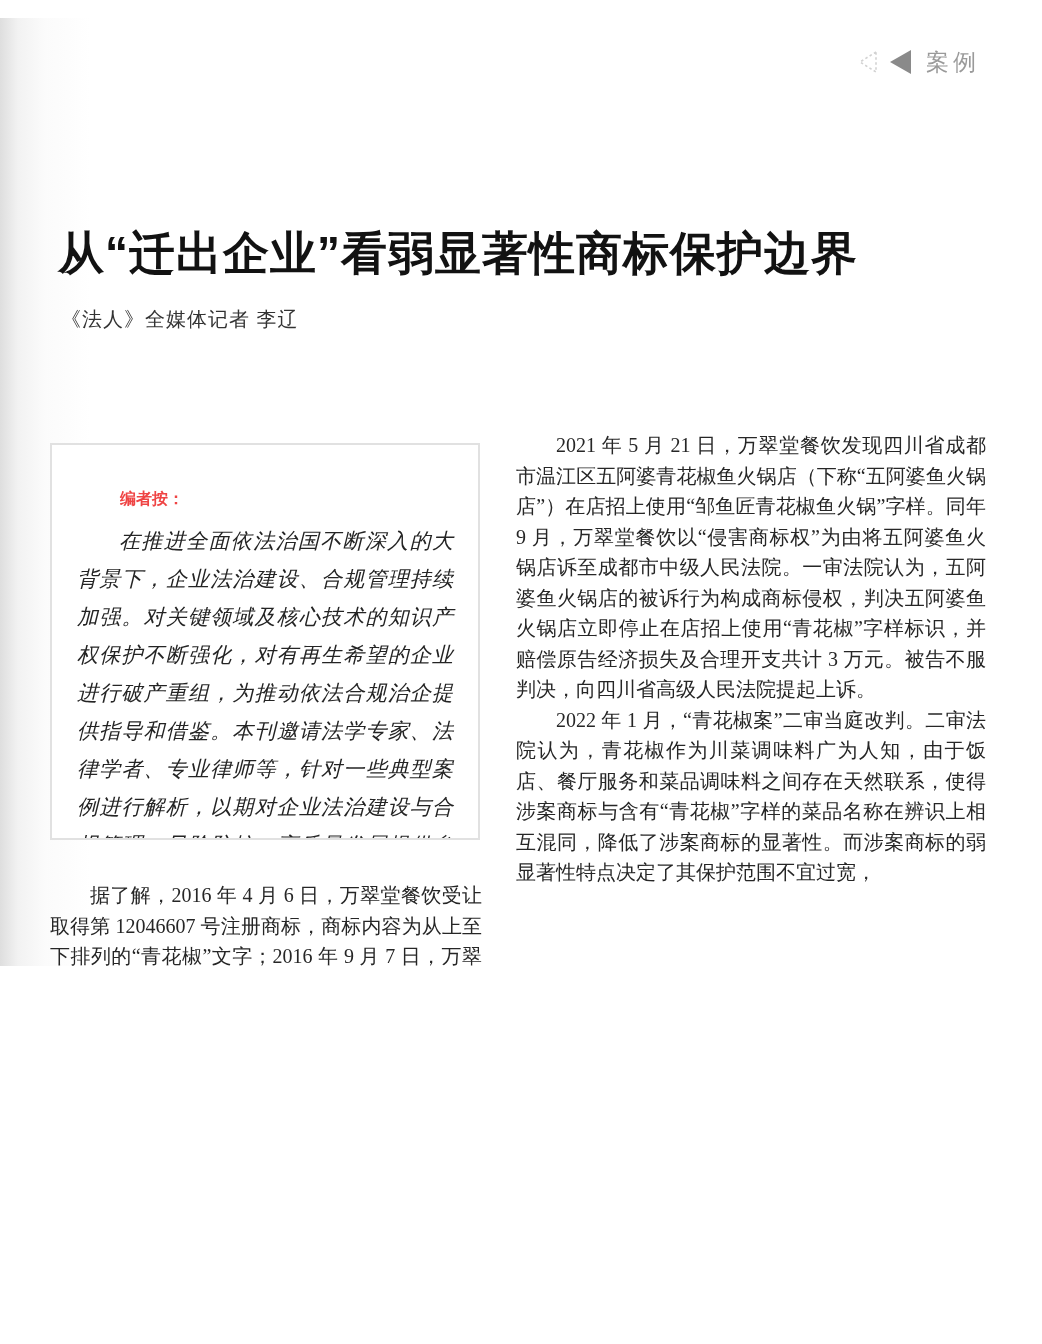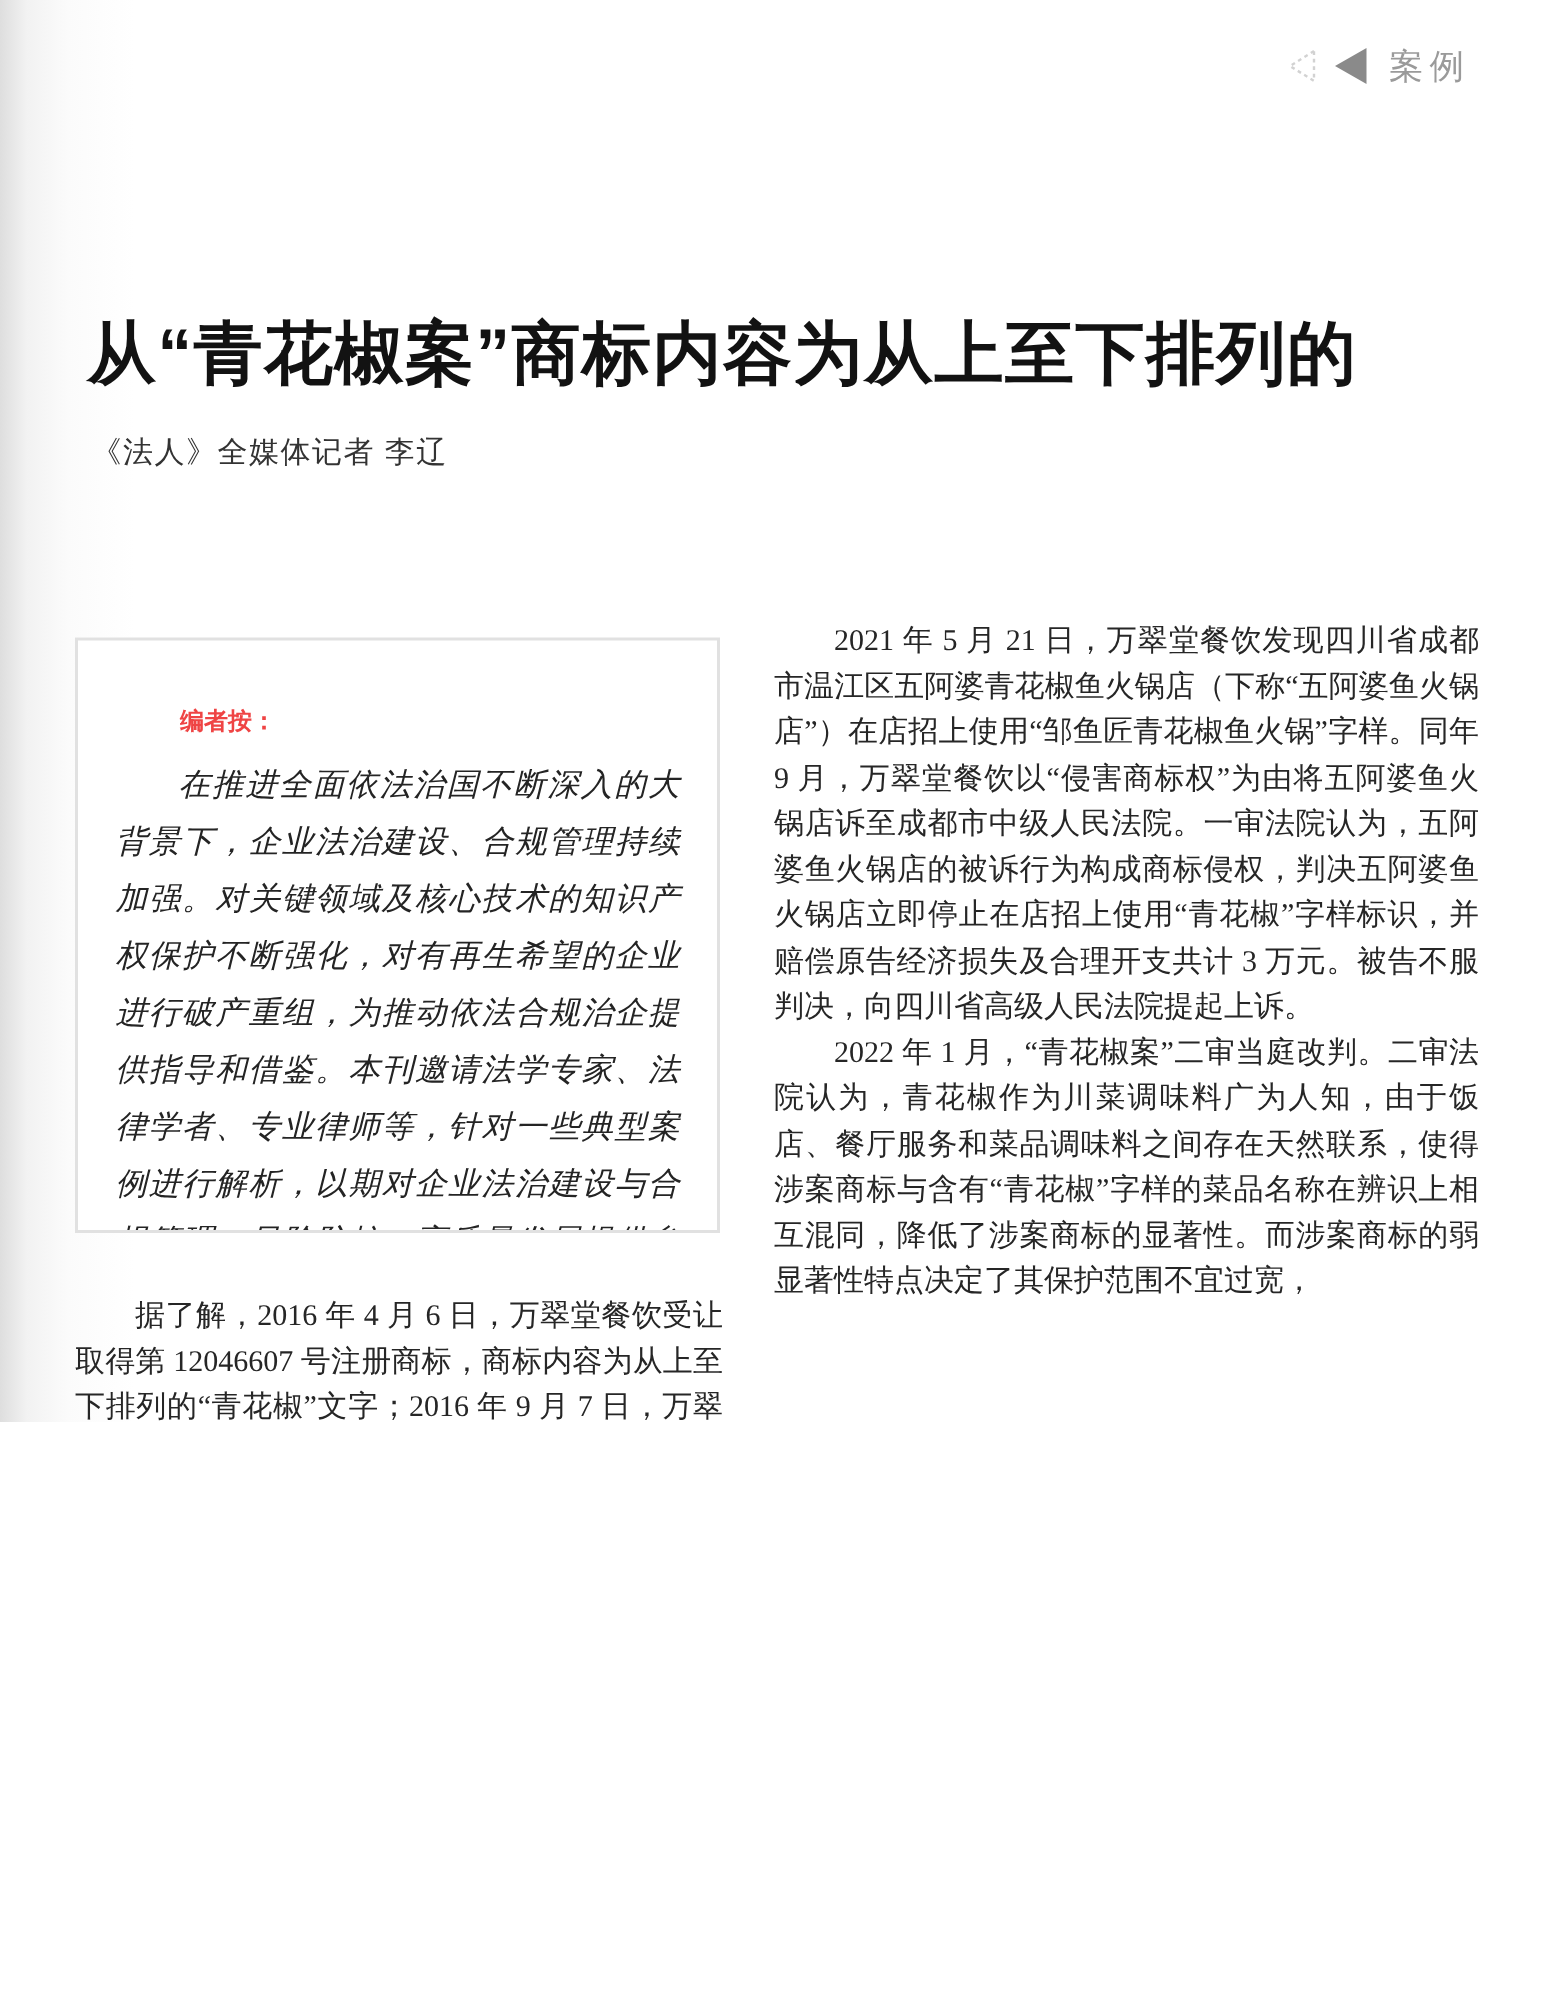--- a/index.html
+++ b/index.html
@@ -6,20 +6,21 @@
   body{
     width:1042px;height:1344px;
     background:#ffffff;
     font-family:"Liberation Serif","DejaVu Serif",serif;
     color:#232323;
     -webkit-font-smoothing:antialiased;
   }
   .page{
     position:relative;width:1042px;height:948px;overflow:hidden;
     background:linear-gradient(90deg,#dedede 0px,#f2f2f2 18px,#fbfbfb 45px,#ffffff 90px);
+    margin-top:18px;
   }
   
   .header{
     position:absolute;top:30px;right:62px;
     display:flex;align-items:center;gap:9px;
   }
   .header .tri{display:block;}
   .category-label{
     font-family:"Liberation Sans","DejaVu Sans",sans-serif;
     font-size:23px;color:#9a9a9a;letter-spacing:4px;line-height:1;
@@ -89,21 +90,21 @@
   <div class="header">
     <svg class="tri" width="22" height="26" viewBox="0 0 22 26">
       <path d="M20 3 L4 13 L20 23 Z" fill="none" stroke="#d2d2d2" stroke-width="1.6" stroke-dasharray="2.5 2.5"></path>
     </svg>
     <svg class="tri" width="26" height="28" viewBox="0 0 26 28">
       <path d="M24 2 L3 14 L24 26 Z" fill="#8a8a8a"></path>
     </svg>
     <span class="category-label">案例</span>
   </div>
 
-  <h1 class="article-title">从“青花椒案”商标内容为从上至下排列的</h1>
+  <h1 class="article-title">从“迁出企业”看弱显著性商标保护边界</h1>
 
   <div class="byline">《法人》全媒体记者 李辽</div>
 
   <div class="editor-box">
     <div class="editor-label">编者按：</div>
     <div class="editor-body">在推进全面依法治国不断深入的大背景下，企业法治建设、合规管理持续加强。对关键领域及核心技术的知识产权保护不断强化，对有再生希望的企业进行破产重组，为推动依法合规治企提供指导和借鉴。本刊邀请法学专家、法律学者、专业律师等，针对一些典型案例进行解析，以期对企业法治建设与合规管理、风险防控、高质量发展提供参考。</div>
   </div>
 
   <div class="col col-left">
     <p class="body-p">据了解，2016 年 4 月 6 日，万翠堂餐饮受让取得第 12046607 号注册商标，商标内容为从上至下排列的“青花椒”文字；2016 年 9 月 7 日，万翠堂餐饮注册取得第 17320763 号注册商标，商标内容为横向排列的“青花椒”字样，左侧带有云朵状花椒图案；2018 年 6 月 21 日，万翠堂餐饮注册取得</p>

